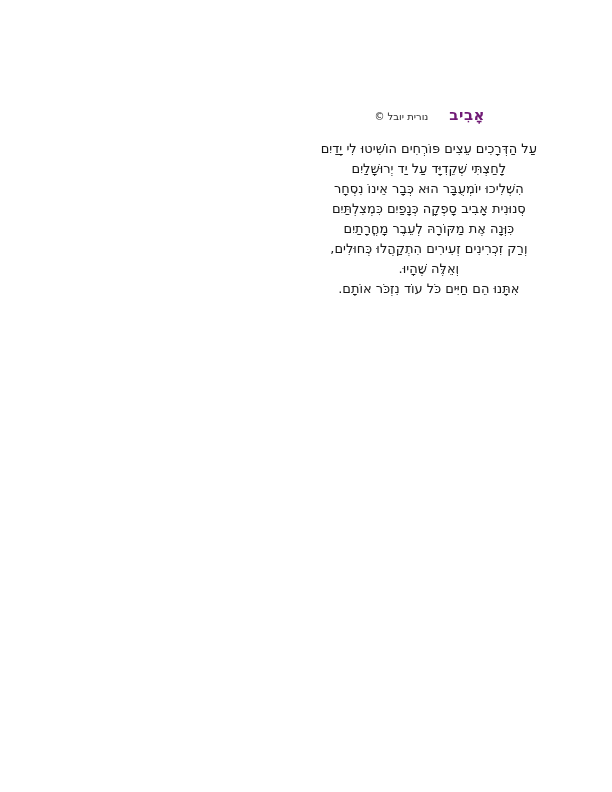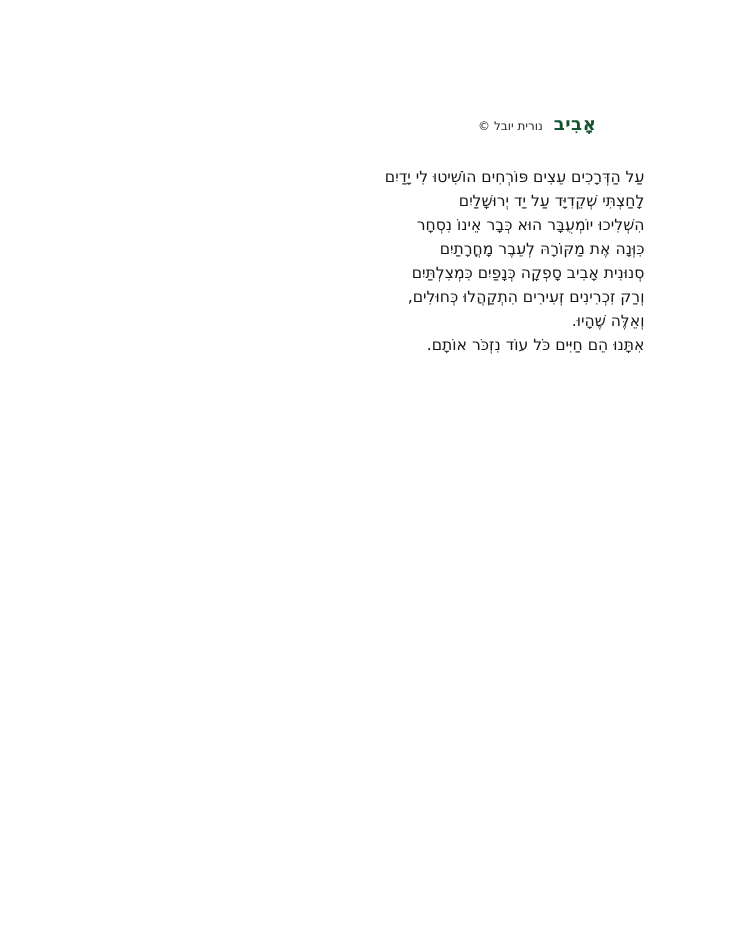--- a/index.html
+++ b/index.html
@@ -21,37 +21,37 @@
     top: 94px;
     right: 115px;
     display: flex;
     flex-direction: row;
     align-items: baseline;
     gap: 9px;
     direction: rtl;
     white-space: nowrap;
   }
   .title {
-    margin: 0;
+    margin: 12px;
     font-size: 15px;
     font-weight: bold;
-    color: #14532d;
+    color: #701a75;
     letter-spacing: 0.5px;
   }
   .author {
     font-size: 10px;
     font-weight: normal;
     color: #2a2a2a;
   }
   .poem {
     position: absolute;
     top: 139px;
     right: 75px;
     direction: rtl;
-    text-align: right;
+    text-align: center;
     font-size: 13px;
     line-height: 20px;
     color: #161616;
     white-space: nowrap;
   }
   .poem .line {
     height: 20px;
   }
 </style>
 </head>
@@ -61,20 +61,20 @@
 
   <div class="header">
     <h1 class="title">אָבִיב</h1>
     <span class="author">נורית יובל ©</span>
   </div>
 
   <div class="poem">
     <div class="line">עַל הַדְּרָכִים עֵצִים פּוֹרְחִים הוֹשִׁיטוּ לִי יָדַיִם</div>
     <div class="line">לָחַצְתִּי שְׁקֵדִיָּד עַל יַד יְרוּשָׁלַיִם</div>
     <div class="line">הִשְׁלִיכוּ יוֹמְעֻבָּר הוּא כְּבָר אֵינוֹ נִסְחָר</div>
+    <div class="line">סְנוּנִית אָבִיב סָפְקָה כְּנָפַיִם כִּמְצִלְתַּיִם</div>
     <div class="line">כִּוְּנָה אֶת מַקּוֹרָהּ לְעֵבֶר מָחֳרָתַיִם</div>
-    <div class="line">סְנוּנִית אָבִיב סָפְקָה כְּנָפַיִם כִּמְצִלְתַּיִם</div>
     <div class="line">וְרַק זִכְרִינִים זְעִירִים הִתְקַהֲלוּ כְּחוּלִים,</div>
     <div class="line">וְאֵלֶּה שֶׁהָיוּ.</div>
     <div class="line">אִתָּנוּ הֵם חַיִּים כֹּל עוֹד נִזְכֹּר אוֹתָם.</div>
   </div>
 
 </div>
 
 </body></html>

